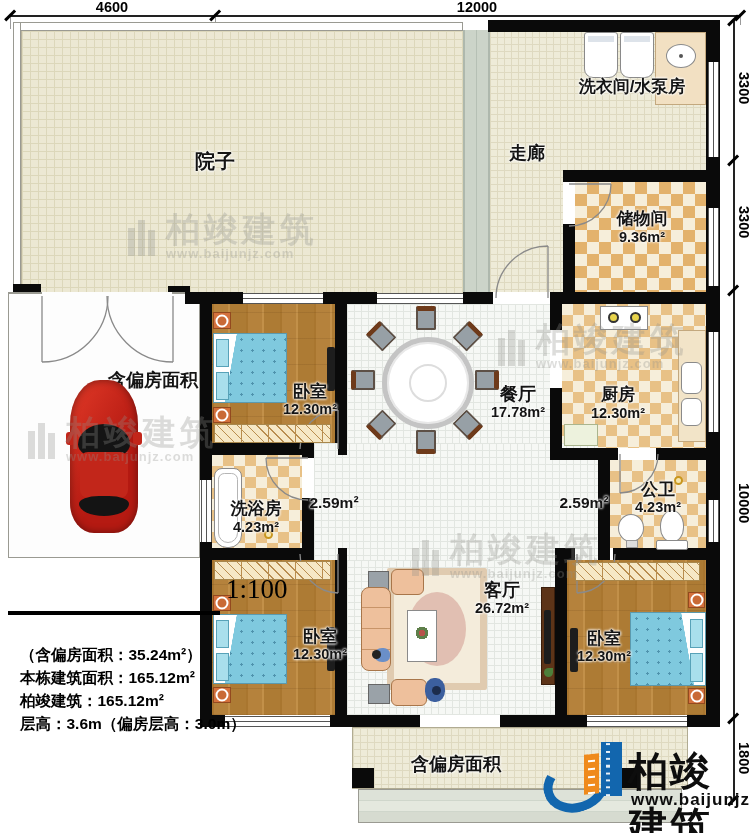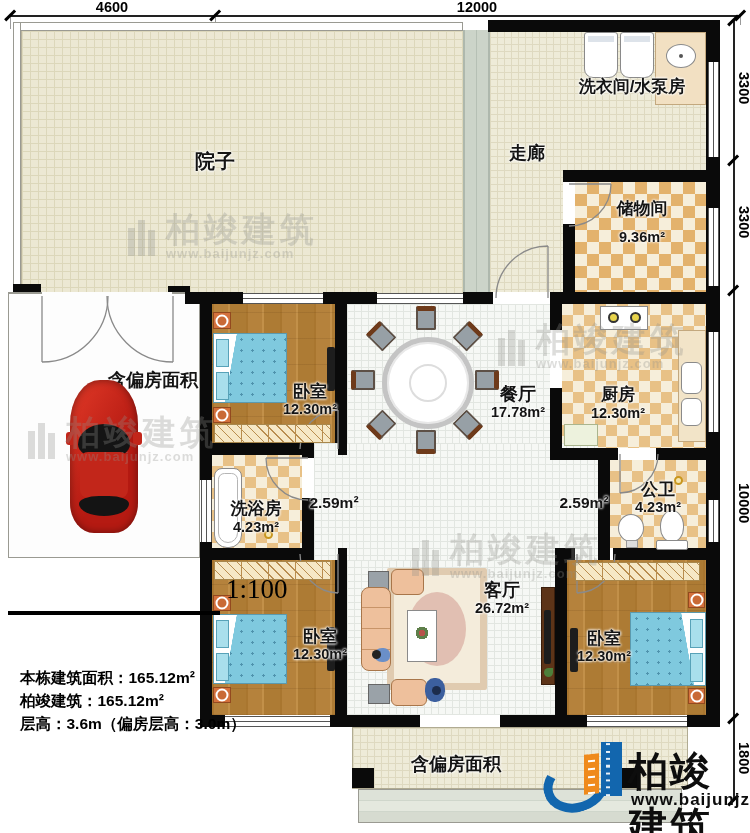--- a/index.html
+++ b/index.html
@@ -124,21 +124,21 @@
   <div class="abs" style="left:655px;top:32px;width:51px;height:73px;background:#f2e0c2;border:1px solid #c3a87e;box-sizing:border-box"></div>
   <div class="fix-white" style="left:666px;top:44px;width:30px;height:24px;border-radius:50%"></div>
   <div class="abs" style="left:679px;top:54px;width:4px;height:4px;background:#555;border-radius:50%"></div>
   <div class="washer" style="left:584px;top:32px;width:34px;height:46px"></div>
   <div class="washer" style="left:620px;top:32px;width:34px;height:46px"></div>
   <div class="rlabel nm17" style="left:632px;top:78px">洗衣间/水泵房</div>
 
   <div class="abs checker-deep" style="left:575px;top:182px;width:131px;height:110px"></div>
   <div class="wall" style="left:563px;top:170px;width:143px;height:12px"></div>
   <div class="wall" style="left:563px;top:224px;width:12px;height:68px"></div>
-  <div class="rlabel nm17" style="left:642px;top:200px">储物间</div>
+  <div class="rlabel nm17" style="left:642px;top:210px">储物间</div>
   <div class="rlabel area" style="left:642px;top:230px">9.36m²</div>
 
   <div class="abs white-floor" style="left:8px;top:292px;width:192px;height:266px;border:1.5px solid #9a9a92;border-top:none;box-sizing:border-box"></div>
   <div class="greyline" style="left:8px;top:292px;width:34px;height:2px"></div>
   <div class="greyline" style="left:172px;top:292px;width:28px;height:2px"></div>
   <div class="rlabel nm18" style="left:153px;top:371px">含偏房面积</div>
 
   <div class="abs" style="left:70px;top:380px;width:68px;height:153px">
     <div class="abs" style="inset:0;background:linear-gradient(120deg,#e23a28,#b51a12 60%);border-radius:30px 30px 24px 24px / 44px 44px 30px 30px;box-shadow:inset 0 0 8px rgba(0,0,0,.45)"></div>
     <div class="abs" style="left:8px;top:44px;width:52px;height:34px;background:#141414;border-radius:50% 50% 40% 40%/60% 60% 40% 40%"></div>
@@ -361,20 +361,21 @@
         <i style="left:20px;top:14px;width:7px;height:26px"></i>
       </div>
     <div>
         <div class="big">柏竣建筑</div>
          <div class="small">www.baijunjz.com</div>
       </div>
   </div>
 
   <div id="plan-scale">1:100</div>
   <div id="title-rule"></div>
+  <div class="statline" style="top:645px">（含偏房面积：35.24m²）</div>
   <div class="statline" style="top:668px">本栋建筑面积：165.12m²</div>
   <div class="statline" style="top:691px">柏竣建筑：165.12m²</div>
   <div class="statline" style="top:714px">层高：3.6m（偏房层高：3.0m）</div>
 
   <div class="bld" style="left:543px;top:758px;width:66px;height:54px;border:9px solid transparent;border-left-color:#1266ae;border-bottom-color:#1266ae;border-radius:50%;transform:rotate(-18deg)"></div>
   <div class="bld" style="left:584px;top:754px;width:15px;height:40px;background:#ef8a1c;transform:skewY(-5deg);background-image:repeating-linear-gradient(0deg,transparent 0 6px,#fff 6px 8px);background-size:7px 100%;background-repeat:repeat-y;background-position:4px 6px"></div>
   <div class="bld" style="left:601px;top:742px;width:21px;height:54px;background:#1266ae;background-image:repeating-linear-gradient(0deg,transparent 0 5px,rgba(255,255,255,.9) 5px 7px);background-size:4px 80%;background-repeat:repeat-y;background-position:5px 8px"></div>
   <div id="logo-name">柏竣建筑</div>
   <div id="logo-site">www.baijunjz.com</div>
 

